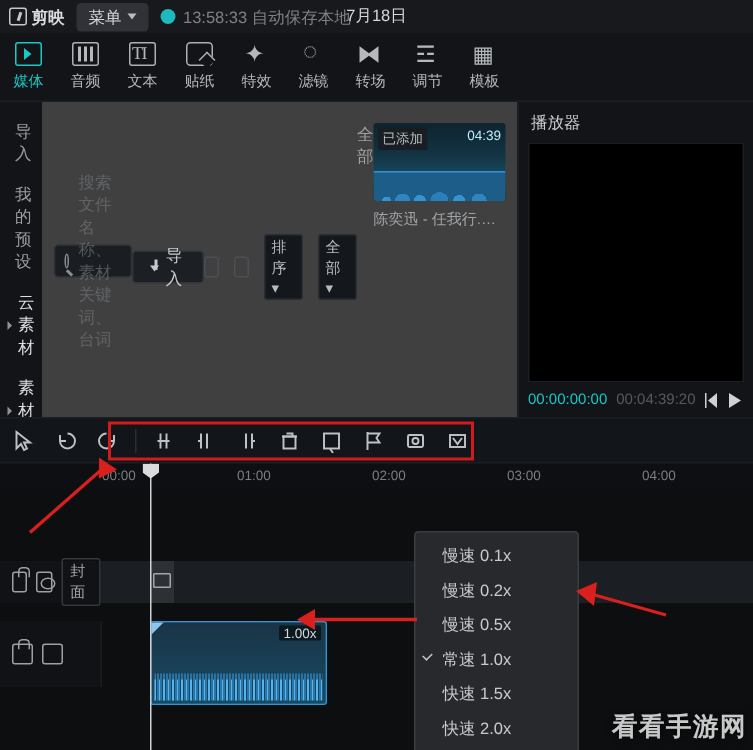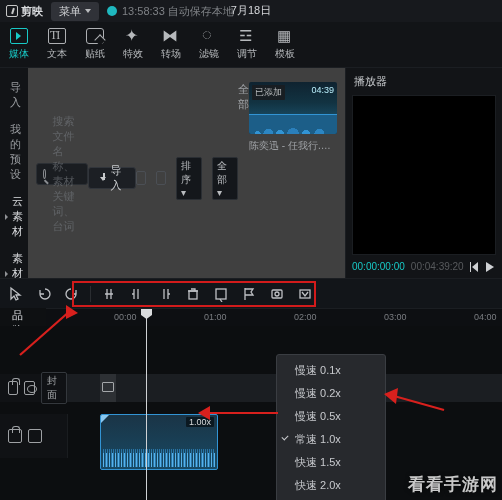--- a/index.html
+++ b/index.html
@@ -96,21 +96,21 @@
   
   
   .tl-toolbar{height:30px;background:#121519;border-top:1px solid #1b1e22;display:flex;align-items:center;padding:0 6px;gap:8px;position:relative;}
   .tl-tool{width:20px;height:18px;display:flex;align-items:center;justify-content:center;color:#bdbfc3;}
   .tl-sep{width:1px;height:16px;background:#2a2d31;}
   .red-box{position:absolute;left:72px;top:2px;width:244px;height:26px;border:2px solid #d21b1b;pointer-events:none;}
   svg.ticon{width:16px;height:16px;}
   svg.ticon path,svg.ticon rect,svg.ticon line{stroke:#bfc1c5;stroke-width:1.3;fill:none;}
   
   
-  .ruler{height:18px;background:#0d0f12;border-top:1px solid #1b1e22;position:relative;padding-left:105px;margin-left:46px;}
+  .ruler{height:18px;background:#0d0f12;border-top:1px solid #1b1e22;position:relative;padding-left:105px;}
   .ruler .tk-lbl{position:absolute;top:3px;font-size:9px;color:#7a7d81;}
   .playhead{position:absolute;top:0;left:100px;width:1px;height:200px;background:#cfd2d5;z-index:5;}
   .playhead:before{content:"";position:absolute;left:-5px;top:0;width:11px;height:10px;background:#d9dbdd;clip-path:polygon(0 0,100% 0,100% 60%,50% 100%,0 60%);}
   
   
   .tracks{position:relative;height:174px;background:#0c0e10;overflow:hidden;}
   .track-row{position:absolute;left:0;right:0;height:28px;display:flex;align-items:center;}
   .track-head{width:68px;height:100%;display:flex;align-items:center;gap:6px;padding-left:8px;background:#101215;border-right:1px solid #1a1d20;}
   .th-ico{width:14px;height:14px;border:1.1px solid #9ea1a4;border-radius:2px;position:relative;}
   .th-ico.lock:before{content:"";position:absolute;left:3px;top:-4px;width:6px;height:6px;border:1.1px solid #9ea1a4;border-bottom:none;border-radius:3px 3px 0 0;}
@@ -165,38 +165,42 @@
     </span>
     <span class="title-date">7月18日</span>
   </div>
 
   <div class="modtabs">
     <div class="mtab active">
         <div class="mico play"></div>
         <span class="mlbl">媒体</span>
       </div>
     <div class="mtab">
+        <div class="mico eq"></div>
+        <span class="mlbl">音频</span>
+      </div>
+    <div class="mtab">
         <div class="mico T"></div>
         <span class="mlbl">文本</span>
       </div>
     <div class="mtab">
         <div class="mico sticker"></div>
         <span class="mlbl">贴纸</span>
       </div>
     <div class="mtab">
         <div class="mico fx"></div>
         <span class="mlbl">特效</span>
       </div>
     <div class="mtab">
+        <div class="mico filter"></div>
+        <span class="mlbl">滤镜</span>
+      </div>
+    <div class="mtab">
         <div class="mico trans"></div>
         <span class="mlbl">转场</span>
-      </div>
-    <div class="mtab">
-        <div class="mico filter"></div>
-        <span class="mlbl">滤镜</span>
       </div>
     <div class="mtab">
         <div class="mico adjust"></div>
         <span class="mlbl">调节</span>
       </div>
     <div class="mtab">
         <div class="mico tpl"></div>
         <span class="mlbl">模板</span>
       </div>
   </div>

